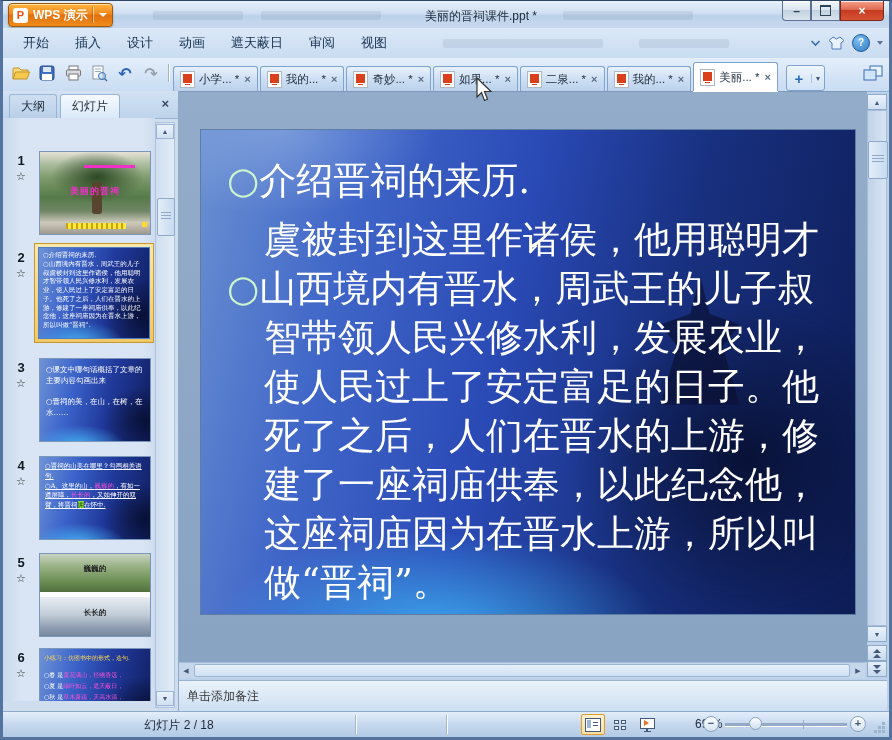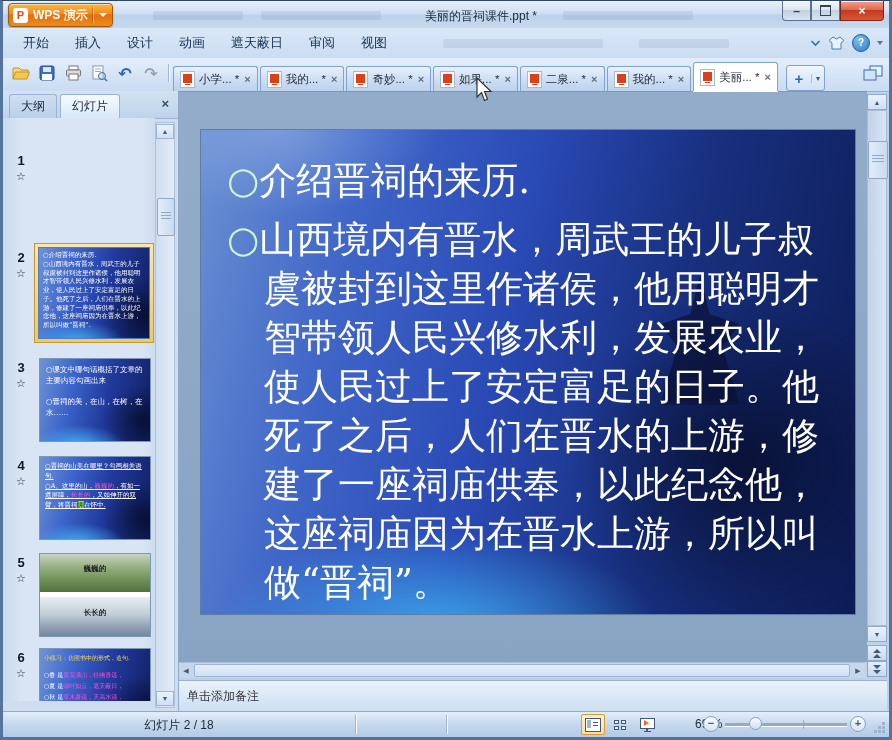--- a/index.html
+++ b/index.html
@@ -353,20 +353,27 @@
       <span class="sstar" style="top:149px;">☆</span>
       <span class="snum" style="top:242px;">3</span>
       <span class="sstar" style="top:259px;">☆</span>
       <span class="snum" style="top:340px;">4</span>
       <span class="sstar" style="top:357px;">☆</span>
       <span class="snum" style="top:437px;">5</span>
       <span class="sstar" style="top:454px;">☆</span>
       <span class="snum" style="top:532px;">6</span>
       <span class="sstar" style="top:549px;">☆</span>
 
+      <div class="thumb photo1" style="top:33px;">
+        <i class="p1-trunk"></i>
+        <i class="p1-line"></i>
+        <div class="p1-title mini-serif">美丽的晋祠</div>
+        <i class="p1-strip"></i>
+        <i class="p1-dot"></i>
+      </div>
 
       <div class="selbox">
         <div class="selinner mini-blue">
           <div class="t2-text mini-serif">
             <p>○介绍晋祠的来历.</p>
             <p>○山西境内有晋水，周武王的儿子叔虞被封到这里作诸侯，他用聪明才智带领人民兴修水利，发展农业，使人民过上了安定富足的日子。他死了之后，人们在晋水的上游，修建了一座祠庙供奉，以此纪念他，这座祠庙因为在晋水上游，所以叫做“晋祠”.</p>
           </div>
         </div>
       </div>
 
@@ -411,22 +418,22 @@
     </div>
   </div>
   <div class="sb-sep"></div>
 
   <div class="canvas">
     <div class="slide">
       <i class="pagoda"></i>
       <i class="spire"></i>
       <div class="slide-text">
         <div class="ln b1"><span class="blt">○</span><span>介绍晋祠的来历.</span></div>
+        <div class="ln cont">虞被封到这里作诸侯，他用聪明才</div>
         <div class="ln"><span class="blt">○</span><span>山西境内有晋水，周武王的儿子叔</span></div>
-        <div class="ln cont">虞被封到这里作诸侯，他用聪明才</div>
         <div class="ln cont">智带领人民兴修水利，发展农业，</div>
         <div class="ln cont">使人民过上了安定富足的日子。他</div>
         <div class="ln cont">死了之后，人们在晋水的上游，修</div>
         <div class="ln cont">建了一座祠庙供奉，以此纪念他，</div>
         <div class="ln cont">这座祠庙因为在晋水上游，所以叫</div>
         <div class="ln cont">做“晋祠”。</div>
       </div>
     </div>
   </div>
 

